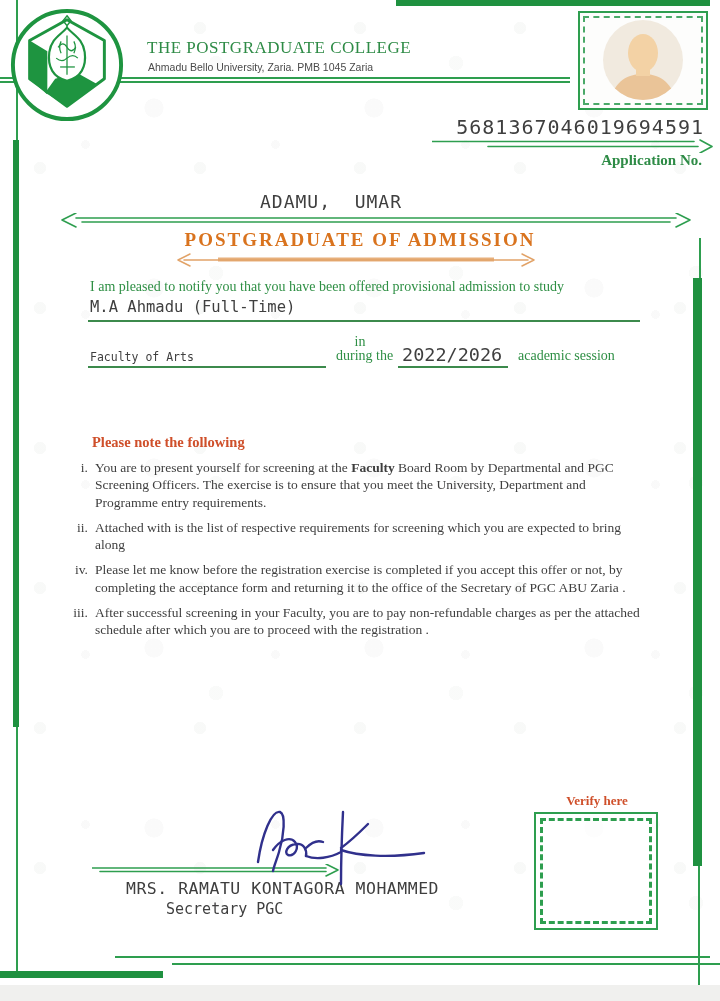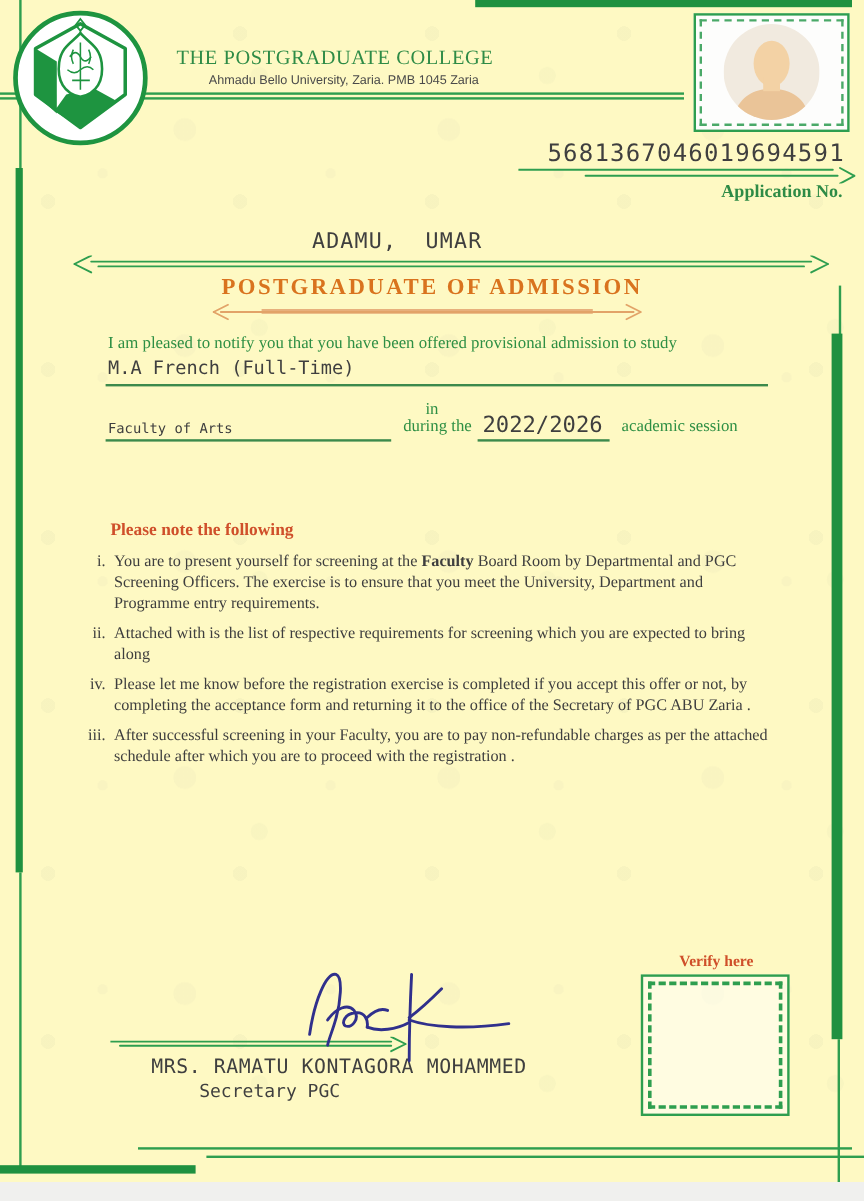--- a/index.html
+++ b/index.html
@@ -1,31 +1,31 @@
 <!DOCTYPE html>
 <html><head>
 <meta charset="utf-8">
 <style>
   html,body{margin:0;padding:0;background:#e9e9e7;}
-  .page{position:relative;width:720px;height:1001px;background:#fef9c3;overflow:hidden;
+  .page{position:relative;width:720px;height:1001px;background:#ffffff;overflow:hidden;
         font-family:"Liberation Serif",serif;}
   .page::before{content:"";position:absolute;inset:0;pointer-events:none;
     background-image:
       radial-gradient(circle 10px at 25% 20%, rgba(125,145,125,.05) 60%, transparent 62%),
       radial-gradient(circle 16px at 70% 60%, rgba(140,140,140,.045) 58%, transparent 61%),
       radial-gradient(circle 7px  at 45% 85%, rgba(150,150,150,.05) 60%, transparent 63%),
       radial-gradient(circle 12px at 90% 30%, rgba(130,150,130,.045) 58%, transparent 61%);
     background-size:160px 140px,220px 180px,190px 170px,240px 210px;}
   .abs{position:absolute;}
   .gline{position:absolute;background:#2e9e4f;}
   .gbar{position:absolute;background:#1f9140;}
   .mono{font-family:"DejaVu Sans Mono",monospace;color:#3f3f3f;}
   .green-serif{color:#2e8f44;font-family:"Liberation Serif",serif;}
   .college{font-size:17px;color:#2e8b46;letter-spacing:.5px;}
-  .uni{font-family:"Liberation Sans",sans-serif;font-size:10.5px;color:#4a4a4a;margin-left:26px;}
+  .uni{font-family:"Liberation Sans",sans-serif;font-size:10.5px;color:#4a4a4a;}
   .appnum{font-size:20px;letter-spacing:1px;text-align:right;}
   .applabel{font-size:15px;font-weight:bold;color:#2e8b46;text-align:right;}
   .applicant{font-size:18px;letter-spacing:1px;text-align:center;white-space:pre;}
   .doc-title{font-size:19px;font-weight:bold;color:#d9731e;letter-spacing:2px;text-align:center;}
   .intro{font-size:14px;}
   .underline{position:absolute;height:2px;background:#3c8a4c;}
   .note-head{font-size:14.5px;font-weight:bold;color:#cf4f2a;}
   .notes{width:585px;font-size:13.5px;color:#3e3e3e;line-height:1.28;}
   .note-item{display:flex;margin-bottom:8px;}
   .note-item .num{width:26px;text-align:right;padding-right:7px;flex:none;}
@@ -123,21 +123,21 @@
   <svg class="abs" style="left:176px;top:253px;" width="360" height="14" viewBox="0 0 360 14">
     <rect x="42" y="4.5" width="276" height="4" fill="#e7b07c"></rect>
     <g stroke="#e2a368" stroke-width="1.5" fill="none" stroke-linecap="round">
       <line x1="8" y1="7" x2="352" y2="7"></line>
       <path d="M2,7 l12,-6 M2,7 l12,6"></path>
       <path d="M358,7 l-12,-6 M358,7 l-12,6"></path>
     </g>
   </svg>
 
   <div class="abs green-serif intro" style="left:90px;top:279px;">I am pleased to notify you that you have been offered provisional admission to study</div>
-  <div class="abs mono" style="left:90px;top:298px;font-size:15.5px;">M.A French (Full-Time)</div>
+  <div class="abs mono" style="left:90px;top:298px;font-size:15.5px;">M.A Ahmadu (Full-Time)</div>
   <div class="underline" style="left:88px;top:320px;width:552px;"></div>
   <div class="abs green-serif intro" style="left:60px;top:334px;width:600px;text-align:center;">in</div>
   <div class="abs mono" style="left:90px;top:350px;font-size:11.5px;">Faculty of Arts</div>
   <div class="underline" style="left:88px;top:366px;width:238px;"></div>
   <div class="abs green-serif intro" style="left:336px;top:348px;">during the</div>
   <div class="abs mono" style="left:402px;top:344px;font-size:18.5px;">2022/2026</div>
   <div class="underline" style="left:398px;top:366px;width:110px;"></div>
   <div class="abs green-serif intro" style="left:518px;top:348px;">academic session</div>
 
   <div class="abs note-head" style="left:92px;top:434px;">Please note the following</div>

